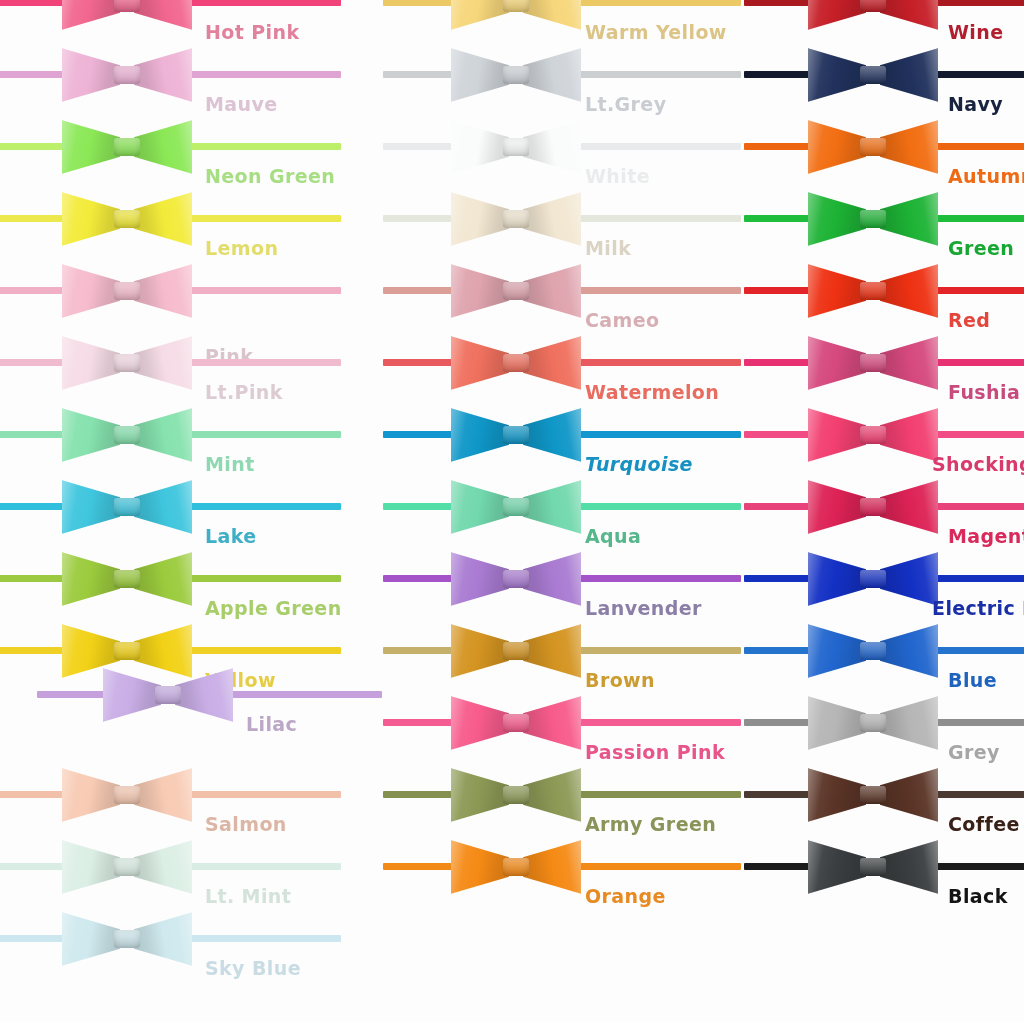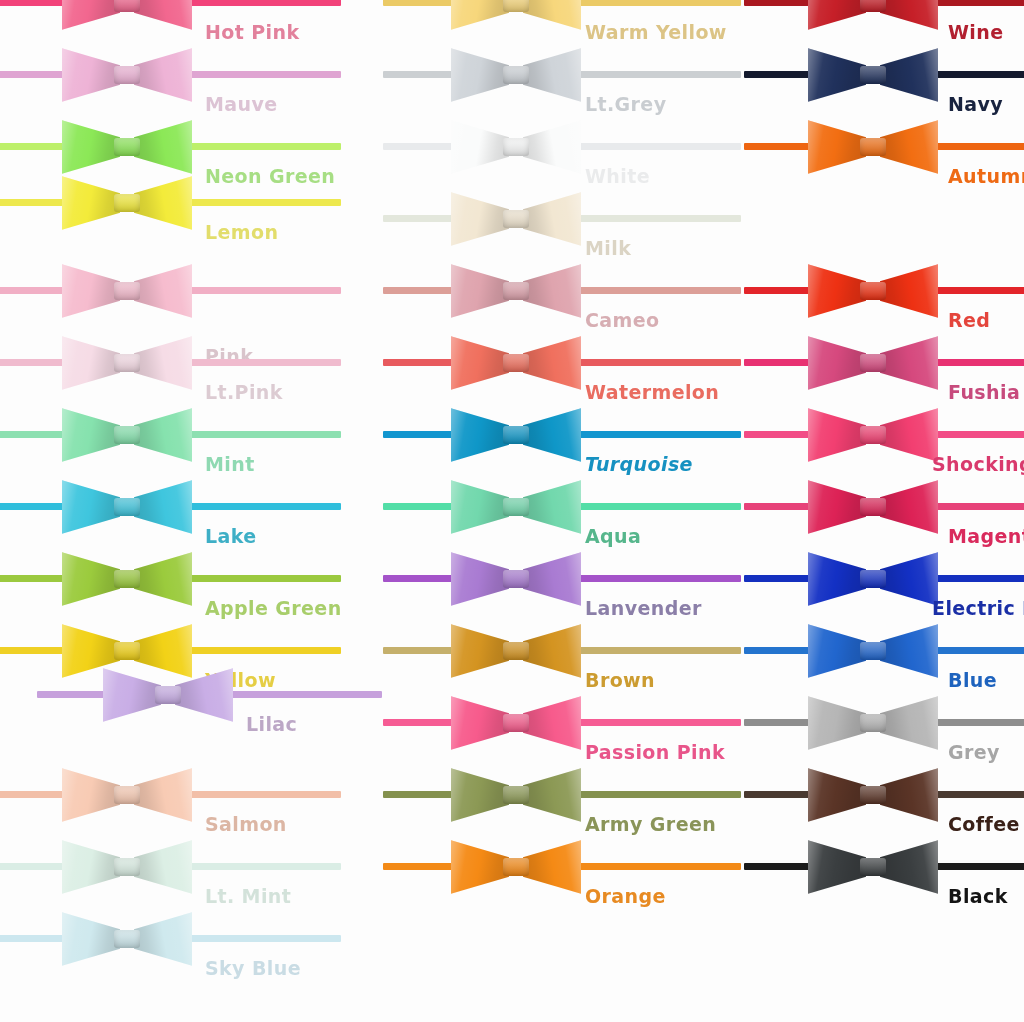--- a/index.html
+++ b/index.html
@@ -111,21 +111,21 @@
       </div>
       <div class="row" style="top: 112px;">
         <div class="band" style="background: rgb(189, 240, 106);"></div>
         <div class="bow" style="--c: #8CE857;">
           <div class="wing left"></div>
           <div class="wing right"></div>
           <div class="knot"></div>
         </div>
         <div class="label" style="color: rgb(167, 222, 132);">Neon Green</div>
       </div>
-      <div class="row" style="top: 168px;">
+      <div class="row" style="top: 184px;">
         <div class="band" style="background: rgb(237, 232, 78);"></div>
         <div class="bow" style="--c: #F3EB3A;">
           <div class="wing left"></div>
           <div class="wing right"></div>
           <div class="knot"></div>
         </div>
         <div class="label" style="color: rgb(226, 221, 107);">Lemon</div>
       </div>
       <div class="row" style="top: 256px;">
         <div class="band" style="background: rgb(241, 175, 197);"></div>
@@ -358,20 +358,29 @@
       </div>
       <div class="row" style="top: 112px;">
         <div class="band" style="background: rgb(238, 101, 17);"></div>
         <div class="bow" style="--c: #F26E12;">
           <div class="wing left"></div>
           <div class="wing right"></div>
           <div class="knot"></div>
         </div>
         <div class="label" style="color: rgb(238, 106, 20);">Autumn</div>
       </div>
+      <div class="row" style="top: 184px;">
+        <div class="band" style="background: rgb(31, 189, 60);"></div>
+        <div class="bow" style="--c: #1DB335;">
+          <div class="wing left"></div>
+          <div class="wing right"></div>
+          <div class="knot"></div>
+        </div>
+        <div class="label" style="color: rgb(24, 167, 51);">Green</div>
+      </div>
       <div class="row" style="top: 256px;">
         <div class="band" style="background: rgb(227, 37, 42);"></div>
         <div class="bow" style="--c: #EE3113;">
           <div class="wing left"></div>
           <div class="wing right"></div>
           <div class="knot"></div>
         </div>
         <div class="label" style="color: rgb(228, 69, 60);">Red</div>
       </div>
       <div class="row" style="top: 328px;">

